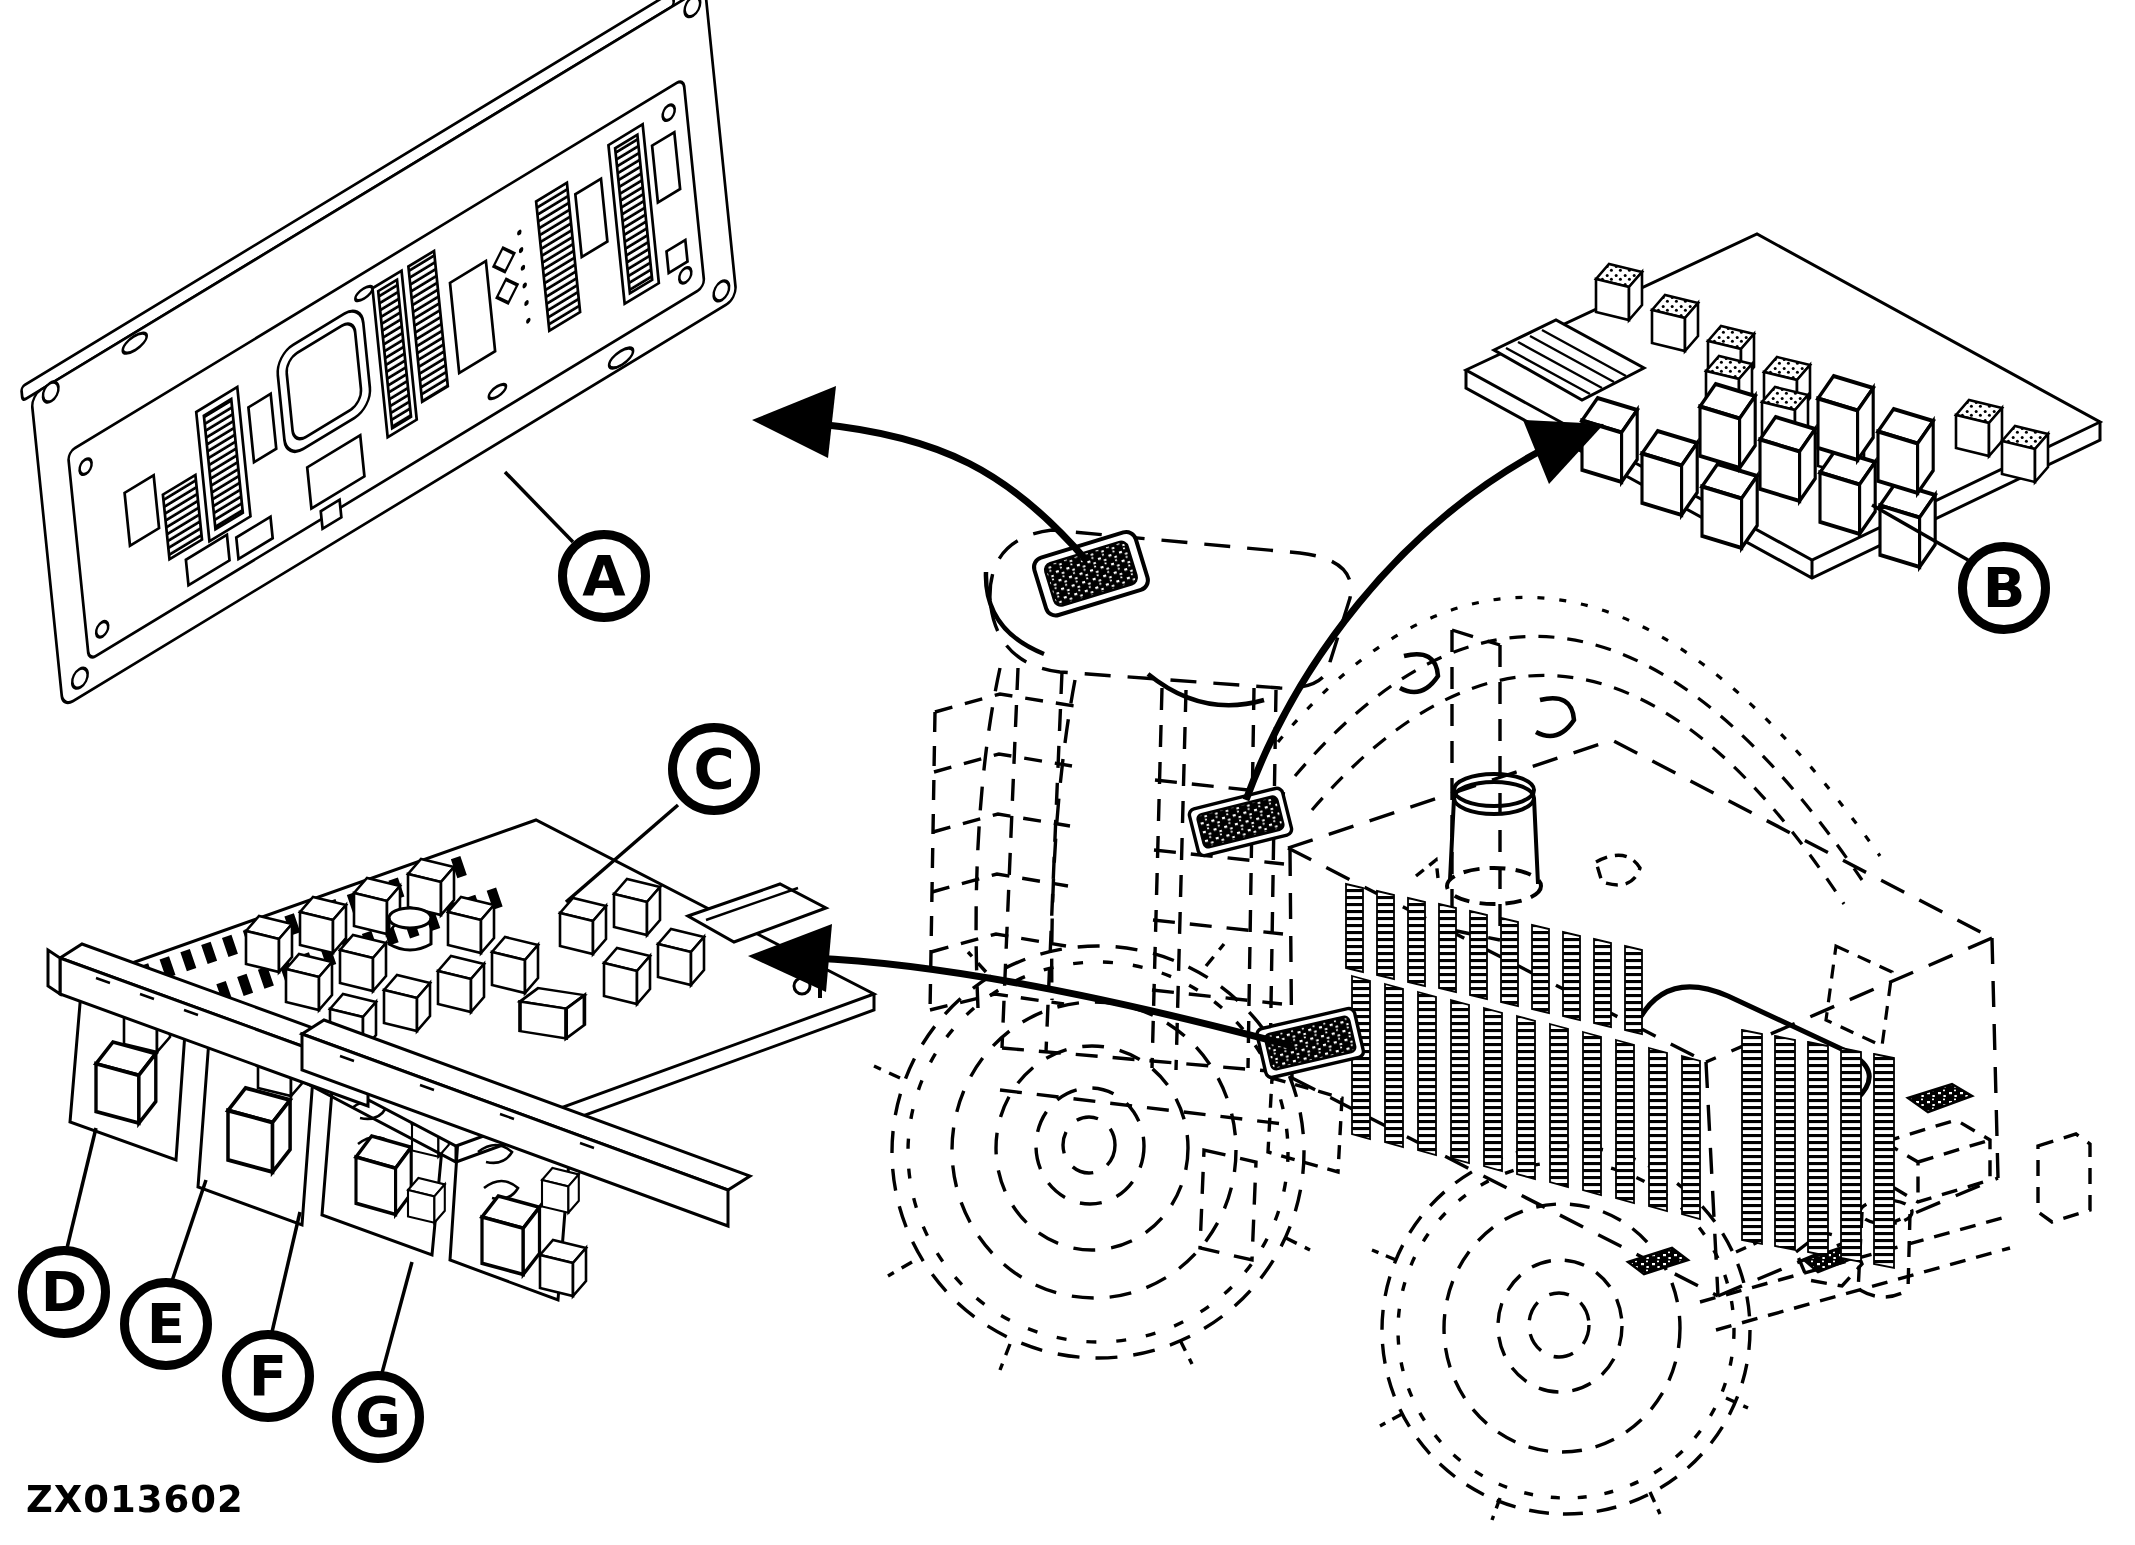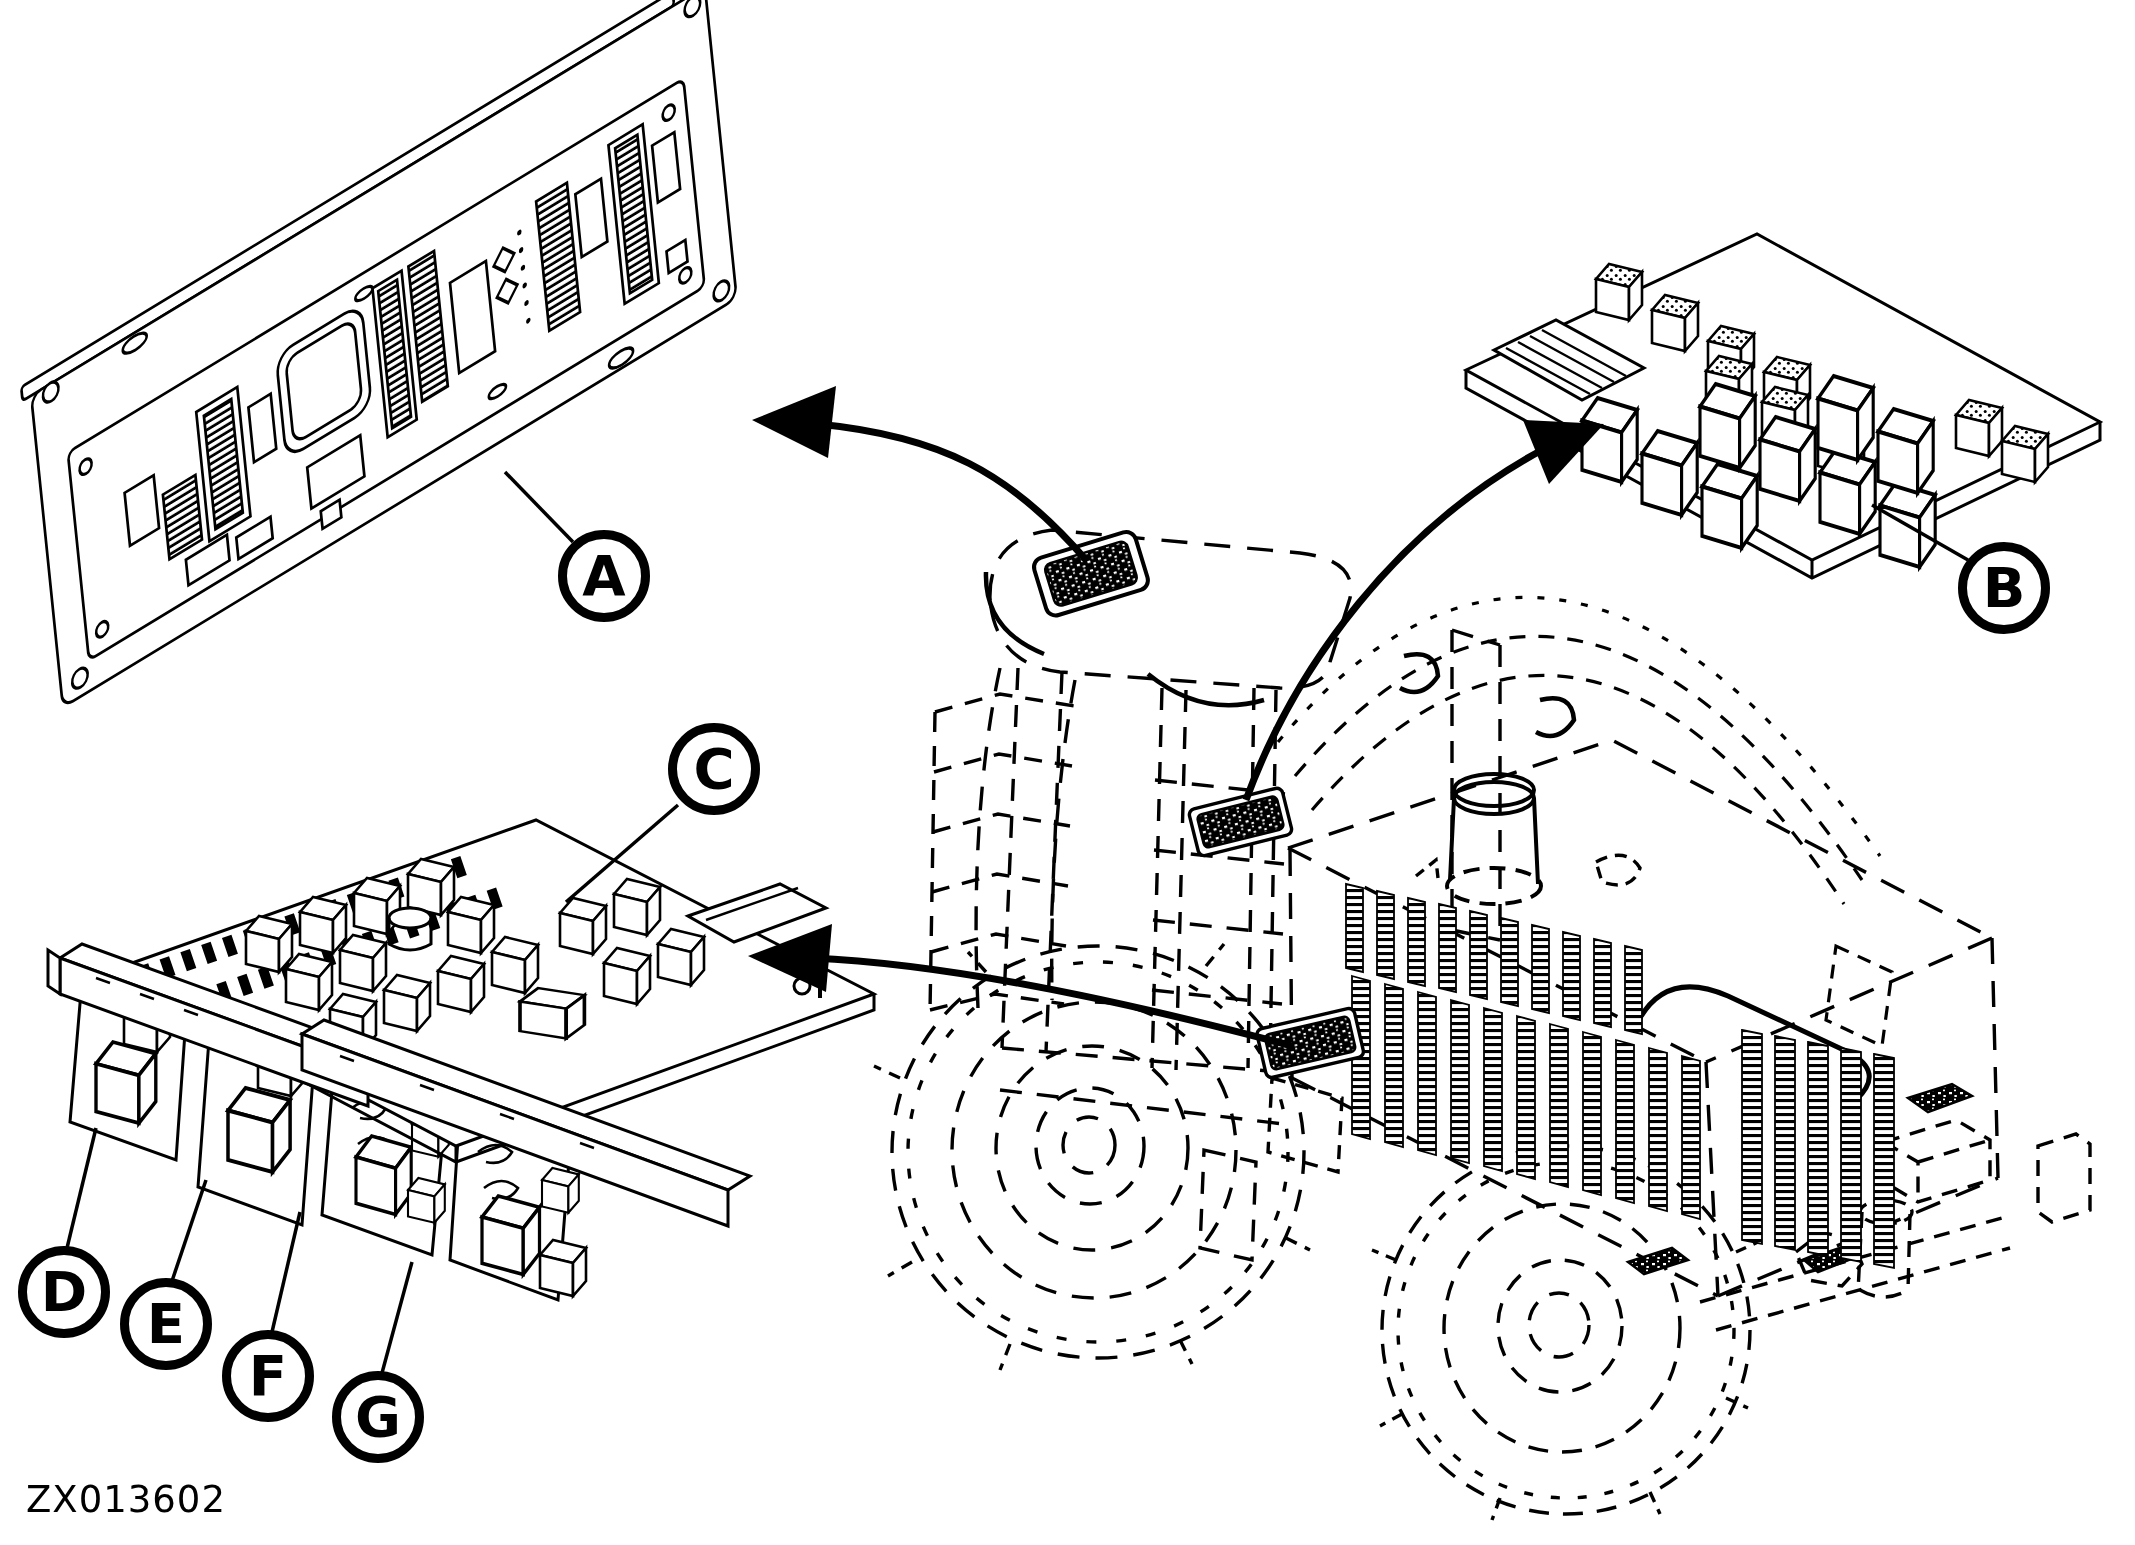--- a/index.html
+++ b/index.html
@@ -2,21 +2,21 @@
 <html><head>
 <meta charset="utf-8">
 <style>
   html,body{margin:0;padding:0;background:#fff;}
   .stage{position:relative;width:2135px;height:1545px;background:#ffffff;overflow:hidden;
          font-family:"DejaVu Sans","Liberation Sans",sans-serif;color:#000;}
   .stage svg{position:absolute;left:0;top:0;}
   .callout{position:absolute;width:92px;height:92px;background:#fff;border:9px solid #000;
            border-radius:50%;display:flex;align-items:center;justify-content:center;
            font-weight:bold;font-size:56px;line-height:1;box-sizing:border-box;z-index:5;}
-  .figcode{position:absolute;left:26px;top:1478px;font-weight:normal;font-size:37px;letter-spacing:1px;z-index:5;}
+  .figcode{position:absolute;left:26px;top:1478px;font-weight:bold;font-size:37px;letter-spacing:1px;z-index:5;}
 </style>
 </head>
 <body>
 
 <div class="stage">
 
 <svg width="2135" height="1545" viewBox="0 0 2135 1545">
   <defs>
     <pattern id="pLouv" width="4" height="7" patternUnits="userSpaceOnUse">
       <rect width="4" height="7" fill="#fff"></rect>

